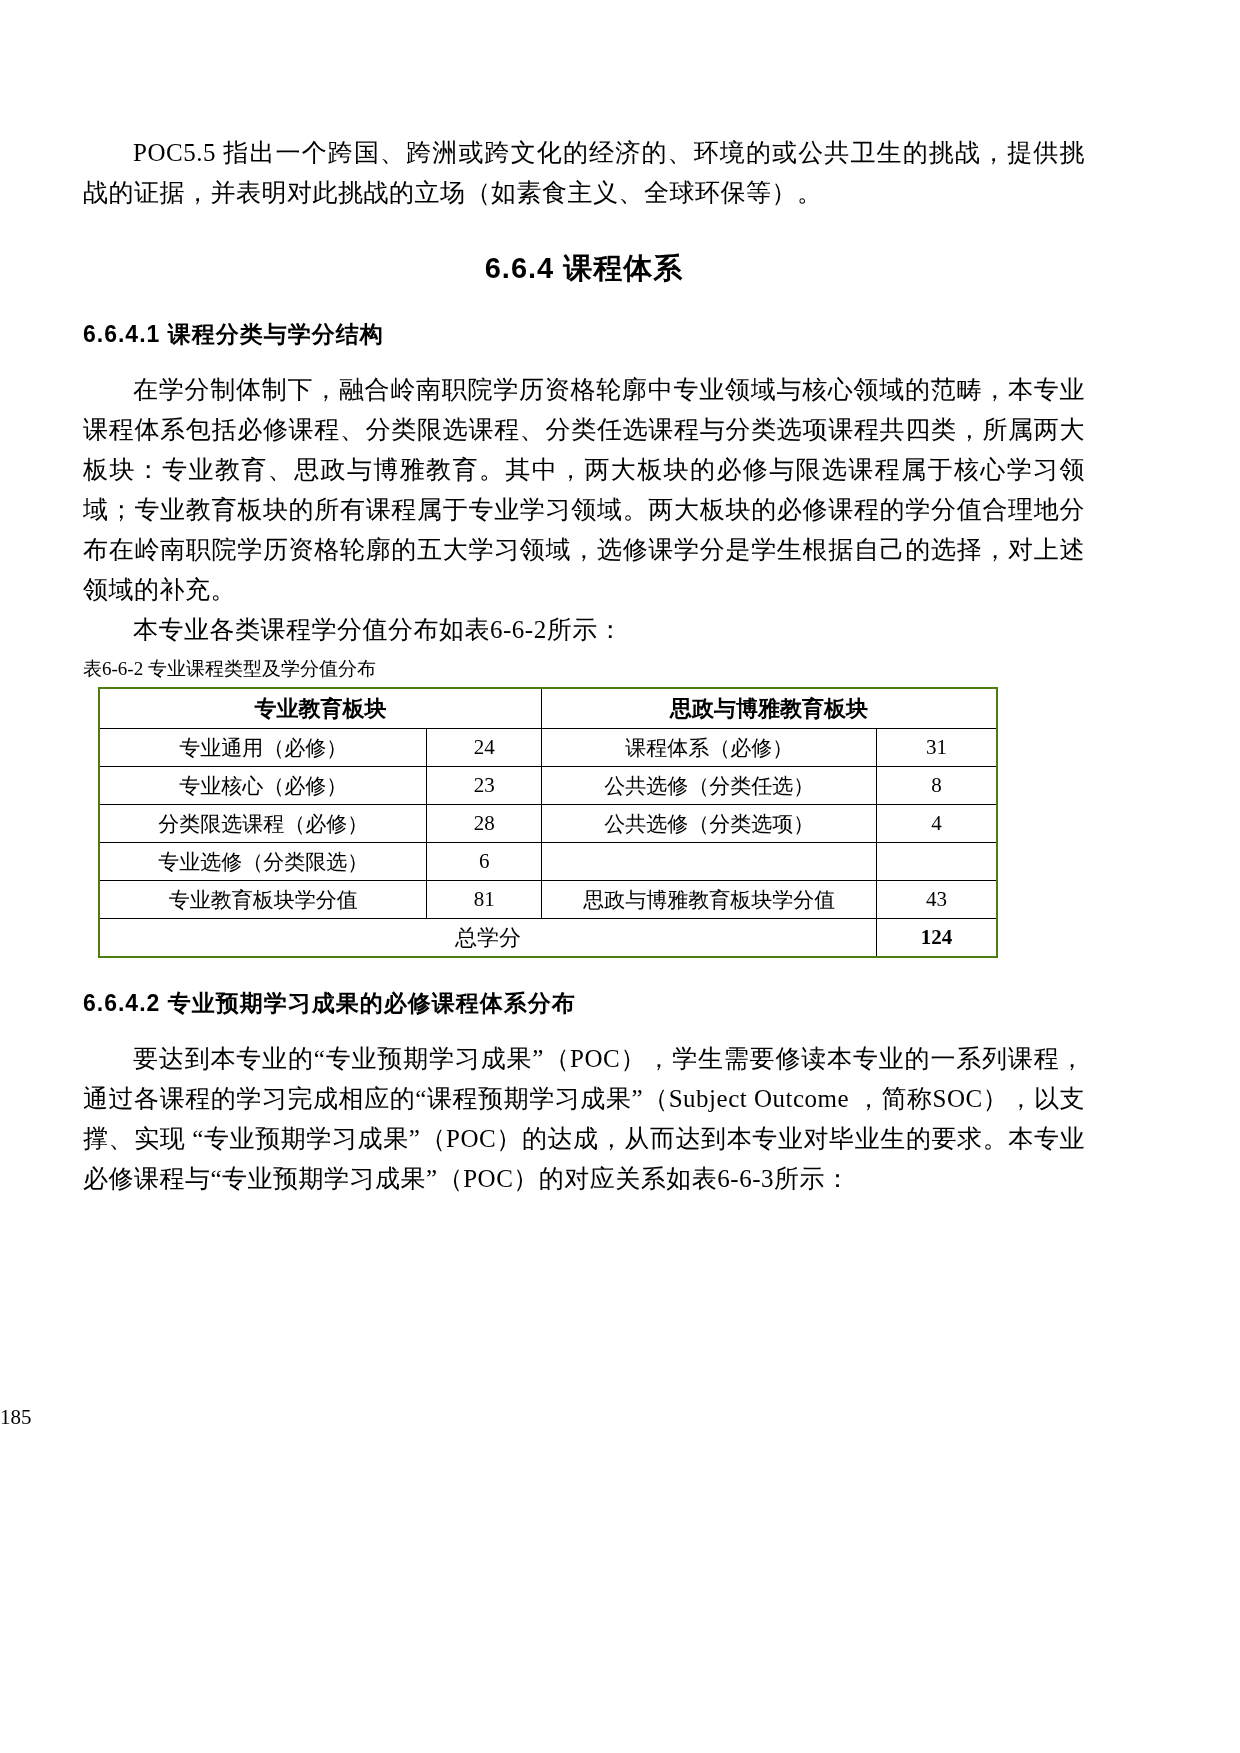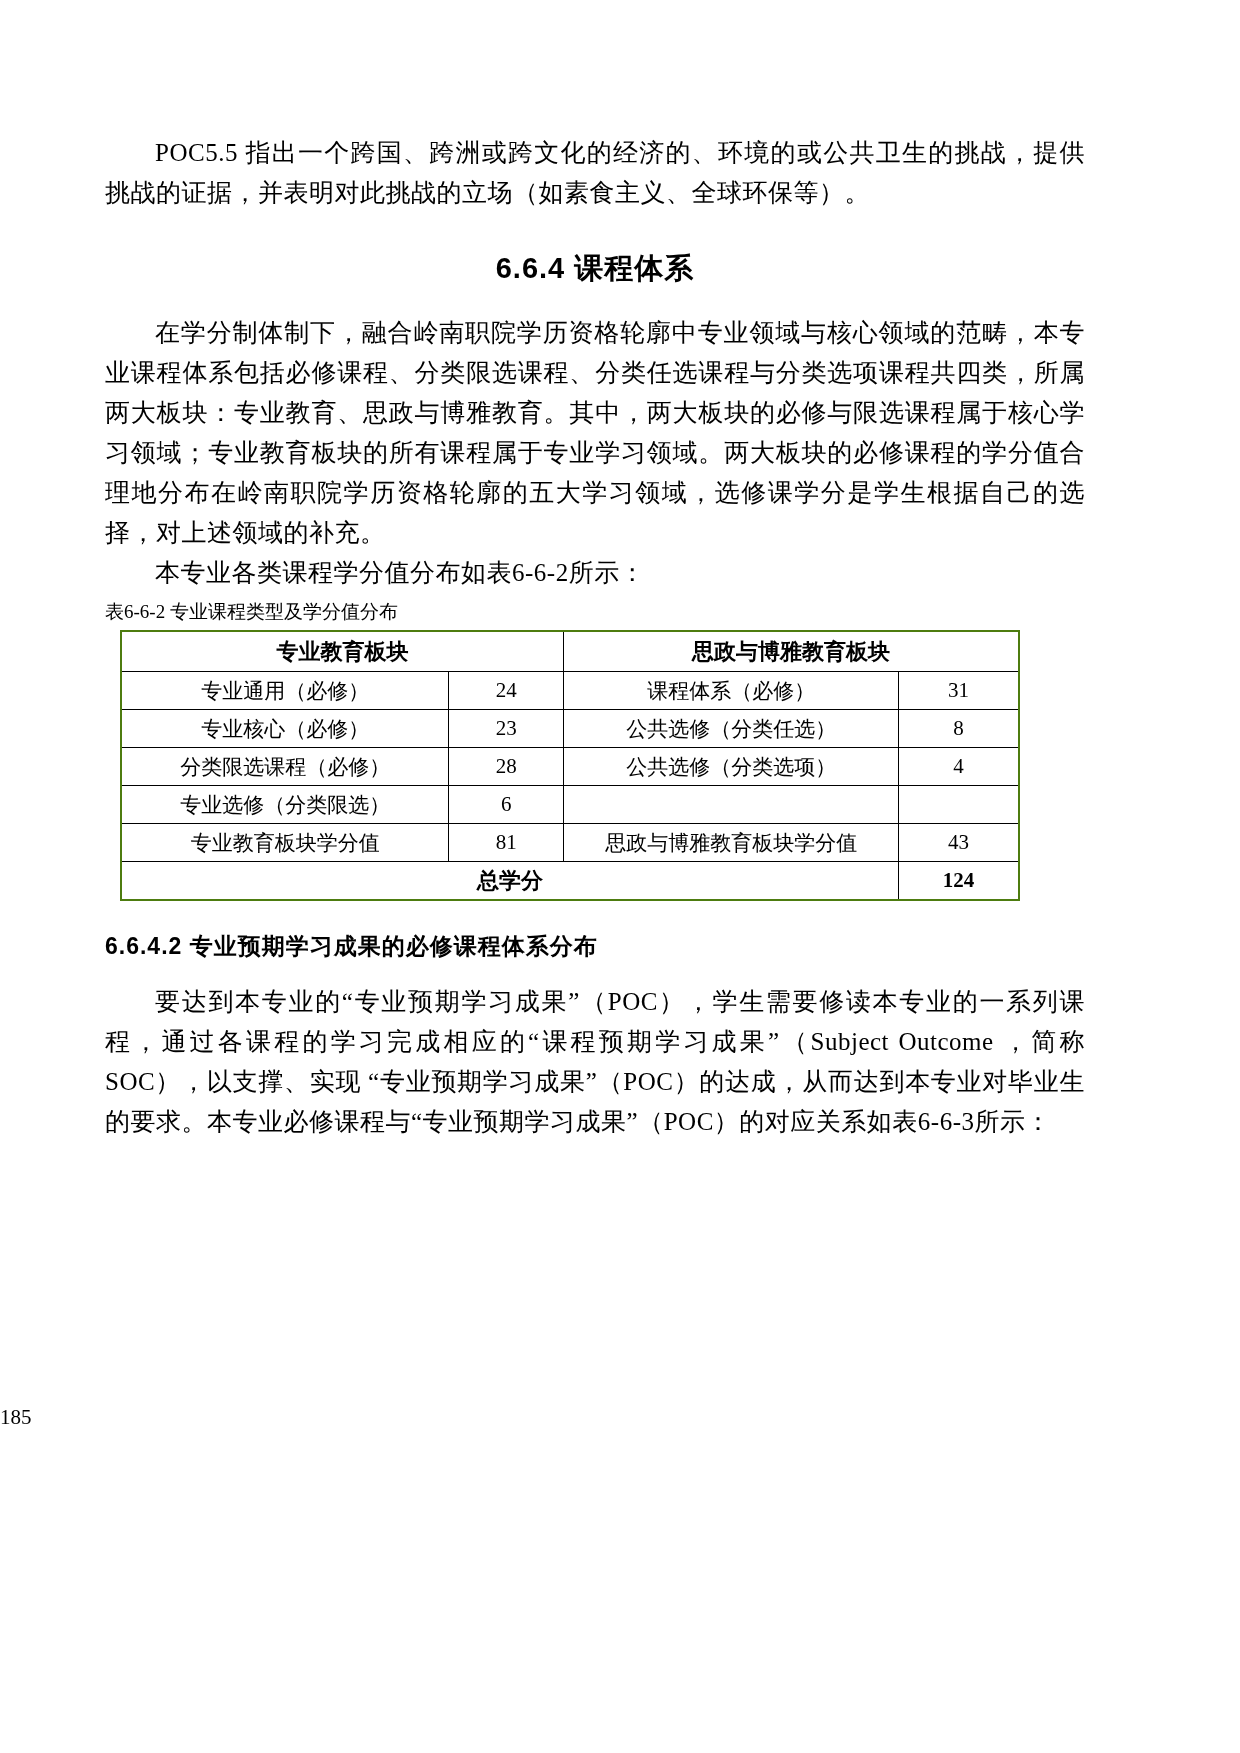--- a/index.html
+++ b/index.html
@@ -8,21 +8,21 @@
     background: #ffffff;
   }
   .page {
     position: relative;
     width: 1240px;
     height: 1753px;
     background: #ffffff;
     color: #000000;
     font-family: "Liberation Serif", "DejaVu Serif", serif;
     box-sizing: border-box;
-    padding: 133px 155px 0 105px;
+    padding: 133px 155px 0 83px;
     overflow: hidden;
   }
   .body-text {
     font-size: 25px;
     line-height: 40px;
     letter-spacing: 0.5px;
     text-align: justify;
     margin: 0;
   }
   .indent { text-indent: 2em; }
@@ -65,21 +65,21 @@
     white-space: nowrap;
   }
   table.credit-table thead th {
     font-family: "Liberation Sans", "DejaVu Sans", sans-serif;
     font-weight: bold;
     font-size: 22px;
     height: 39px;
   }
   .total-label {
     font-family: "Liberation Sans", "DejaVu Sans", sans-serif;
-    font-weight: bold;
+    font-weight: normal;
     font-size: 22px !important;
   }
   .total-value {
     font-weight: bold;
   }
   .page-footer {
     position: absolute;
     left: 0;
     right: 0;
     top: 1405px;
@@ -89,20 +89,21 @@
 </style>
 </head>
 <body>
 
 <div class="page">
 
   <p class="body-text indent">POC5.5 指出一个跨国、跨洲或跨文化的经济的、环境的或公共卫生的挑战，提供挑战的证据，并表明对此挑战的立场（如素食主义、全球环保等）。</p>
 
   <div class="h3">6.6.4 课程体系</div>
 
+  <div class="h4">6.6.4.1  课程分类与学分结构</div>
 
   <p class="body-text indent">在学分制体制下，融合岭南职院学历资格轮廓中专业领域与核心领域的范畴，本专业课程体系包括必修课程、分类限选课程、分类任选课程与分类选项课程共四类，所属两大板块：专业教育、思政与博雅教育。其中，两大板块的必修与限选课程属于核心学习领域；专业教育板块的所有课程属于专业学习领域。两大板块的必修课程的学分值合理地分布在岭南职院学历资格轮廓的五大学习领域，选修课学分是学生根据自己的选择，对上述领域的补充。</p>
 
   <p class="body-text indent">本专业各类课程学分值分布如表6-6-2所示：</p>
 
   <div class="table-caption">表6-6-2 专业课程类型及学分值分布</div>
 
   <table class="credit-table">
     <colgroup>
       <col style="width:36.5%">

